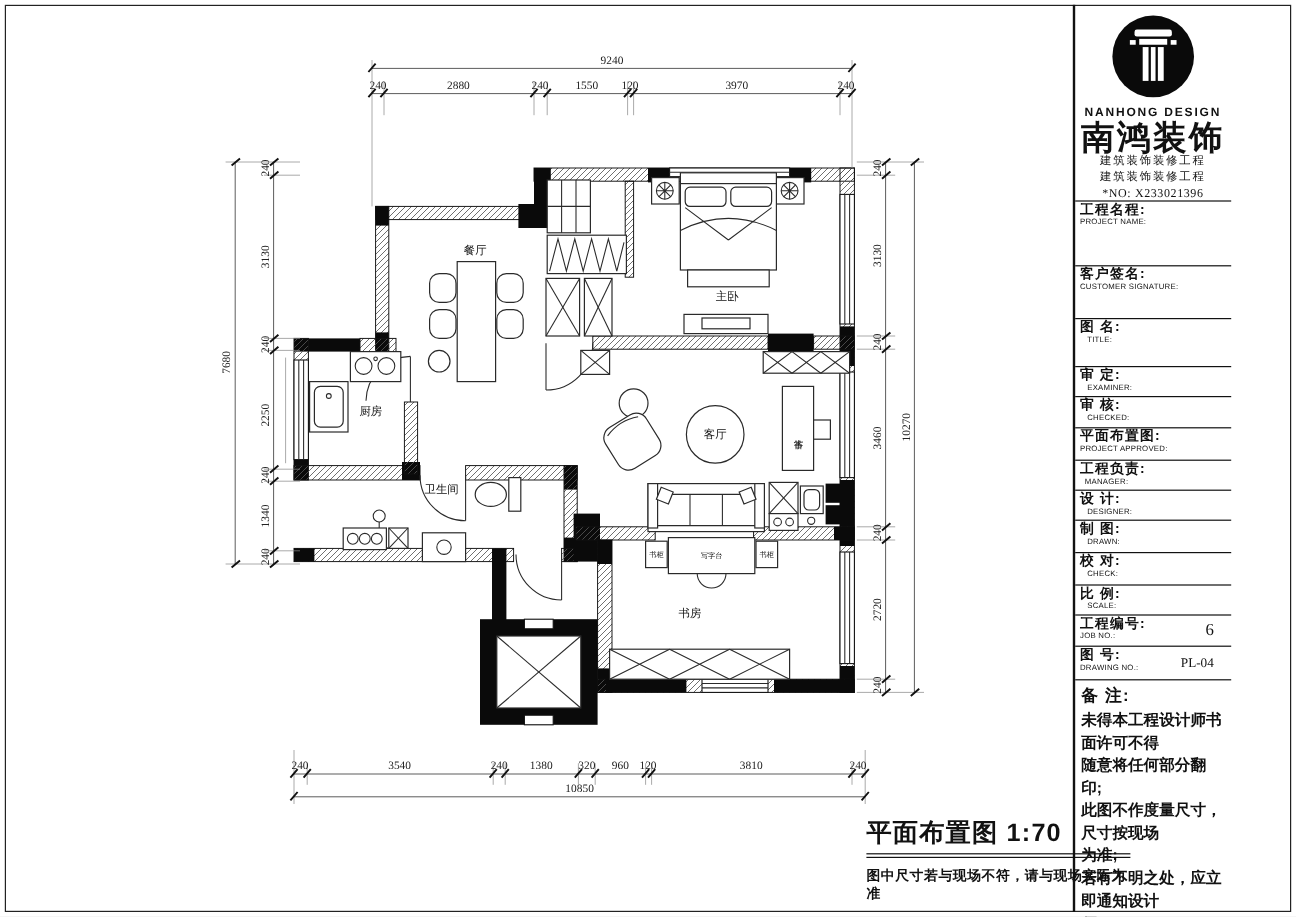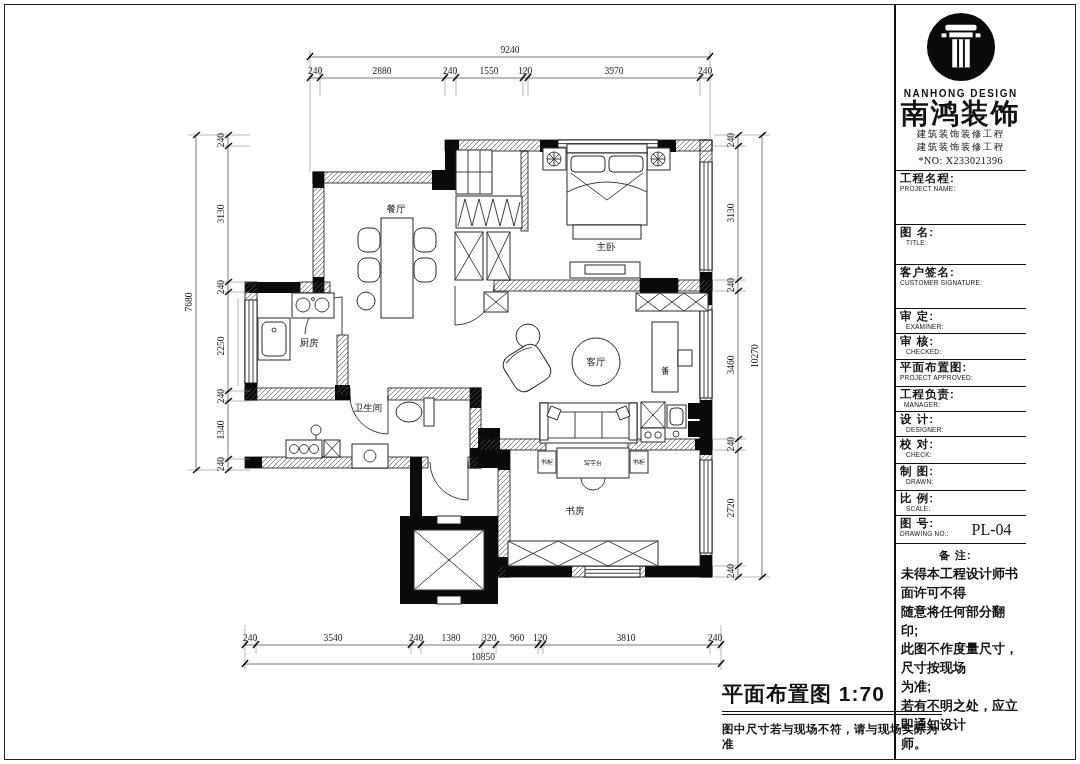--- a/index.html
+++ b/index.html
@@ -35,21 +35,21 @@
   #brand .sub{font-size:9.5px;letter-spacing:1.5px;line-height:1.3;}
   #brand .no{font-size:10px;font-family:"Liberation Serif",serif;margin-top:2px;letter-spacing:.5px;}
   .tb-row{border-top:1.8px solid #111;position:relative;box-sizing:border-box;
       padding:1px 4px;overflow:hidden;flex:0 0 auto;}
   .tb-cn{font-size:11.5px;font-weight:bold;letter-spacing:1px;line-height:1.15;}
   .tb-en{font-size:6.5px;letter-spacing:.2px;line-height:1.1;}
   .tb-val{position:absolute;right:14px;top:50%;transform:translateY(-50%);
       font-family:"Liberation Serif",serif;font-size:14px;}
   #tb-notes{border-top:1.8px solid #111;flex:1 1 auto;padding:4px 5px;box-sizing:border-box;
       display:flex;flex-direction:column;}
-  #tb-notes .nt{font-size:11px;font-weight:bold;letter-spacing:1px;margin-left:38px;}
+  #tb-notes .nt{font-size:14px;font-weight:bold;letter-spacing:1px;}
   #tb-notes .nb{font-size:13px;font-weight:bold;line-height:1.45;white-space:pre-line;margin-top:2px;}
 </style>
 </head>
 <body>
 
 <div id="page">
   <div id="frame"></div>
 
   <svg id="plan-svg" width="945" height="764" viewBox="0 0 945 764">
     <defs>
@@ -365,28 +365,28 @@
       <div class="cn">南鸿装饰</div>
       <div class="sub">建筑装饰装修工程</div>
       <div class="sub">建筑装饰装修工程</div>
       <div class="no">*NO: X233021396</div>
     </div>
 
     <div class="tb-row" style="height:54px">
       <div class="tb-cn">工程名程:</div>
       <div class="tb-en">PROJECT NAME:</div>
     </div>
+    <div class="tb-row" style="height:44px">
+      <div class="tb-cn">客户签名:</div>
+      <div class="tb-en">CUSTOMER SIGNATURE:</div>
+    </div>
     <div class="tb-row" style="height:40px">
       <div class="tb-cn">图  名:</div>
       <div class="tb-en" style="padding-left:6px">TITLE:</div>
     </div>
-    <div class="tb-row" style="height:44px">
-      <div class="tb-cn">客户签名:</div>
-      <div class="tb-en">CUSTOMER SIGNATURE:</div>
-    </div>
     <div class="tb-row" style="height:25px">
       <div class="tb-cn">审  定:</div>
       <div class="tb-en" style="padding-left:6px">EXAMINER:</div>
     </div>
     <div class="tb-row" style="height:26px">
       <div class="tb-cn">审  核:</div>
       <div class="tb-en" style="padding-left:6px">CHECKED:</div>
     </div>
     <div class="tb-row" style="height:27px">
       <div class="tb-cn">平面布置图:</div>
@@ -394,35 +394,40 @@
     </div>
     <div class="tb-row" style="height:25px">
       <div class="tb-cn">工程负责:</div>
       <div class="tb-en" style="padding-left:4px">MANAGER:</div>
     </div>
     <div class="tb-row" style="height:25px">
       <div class="tb-cn">设  计:</div>
       <div class="tb-en" style="padding-left:6px">DESIGNER:</div>
     </div>
     <div class="tb-row" style="height:27px">
+      <div class="tb-cn">制  图:</div>
+      <div class="tb-en" style="padding-left:6px">DRAWN:</div>
+    </div>
+    <div class="tb-row" style="height:27px">
       <div class="tb-cn">校  对:</div>
       <div class="tb-en" style="padding-left:6px">CHECK:</div>
-    </div>
-    <div class="tb-row" style="height:27px">
-      <div class="tb-cn">制  图:</div>
-      <div class="tb-en" style="padding-left:6px">DRAWN:</div>
     </div>
     <div class="tb-row" style="height:25px">
       <div class="tb-cn">比  例:</div>
       <div class="tb-en" style="padding-left:6px">SCALE:</div>
     </div>
+    <div class="tb-row" style="height:26px">
+      <div class="tb-cn">工程编号:</div>
+      <div class="tb-en">JOB NO.:</div>
+      <div class="tb-val">6</div>
+    </div>
     <div class="tb-row" style="height:28px">
       <div class="tb-cn">图  号:</div>
       <div class="tb-en">DRAWING NO.:</div>
-      <div class="tb-val" style="font-size:16px">PL-04</div>
+      <div class="tb-val" style="font-size:11px">PL-04</div>
     </div>
 
     <div id="tb-notes">
       <div class="nt">备  注:</div>
       <div class="nb">未得本工程设计师书面许可不得
 随意将任何部分翻印;
 此图不作度量尺寸，尺寸按现场
 为准;
 若有不明之处，应立即通知设计
 师。</div>

